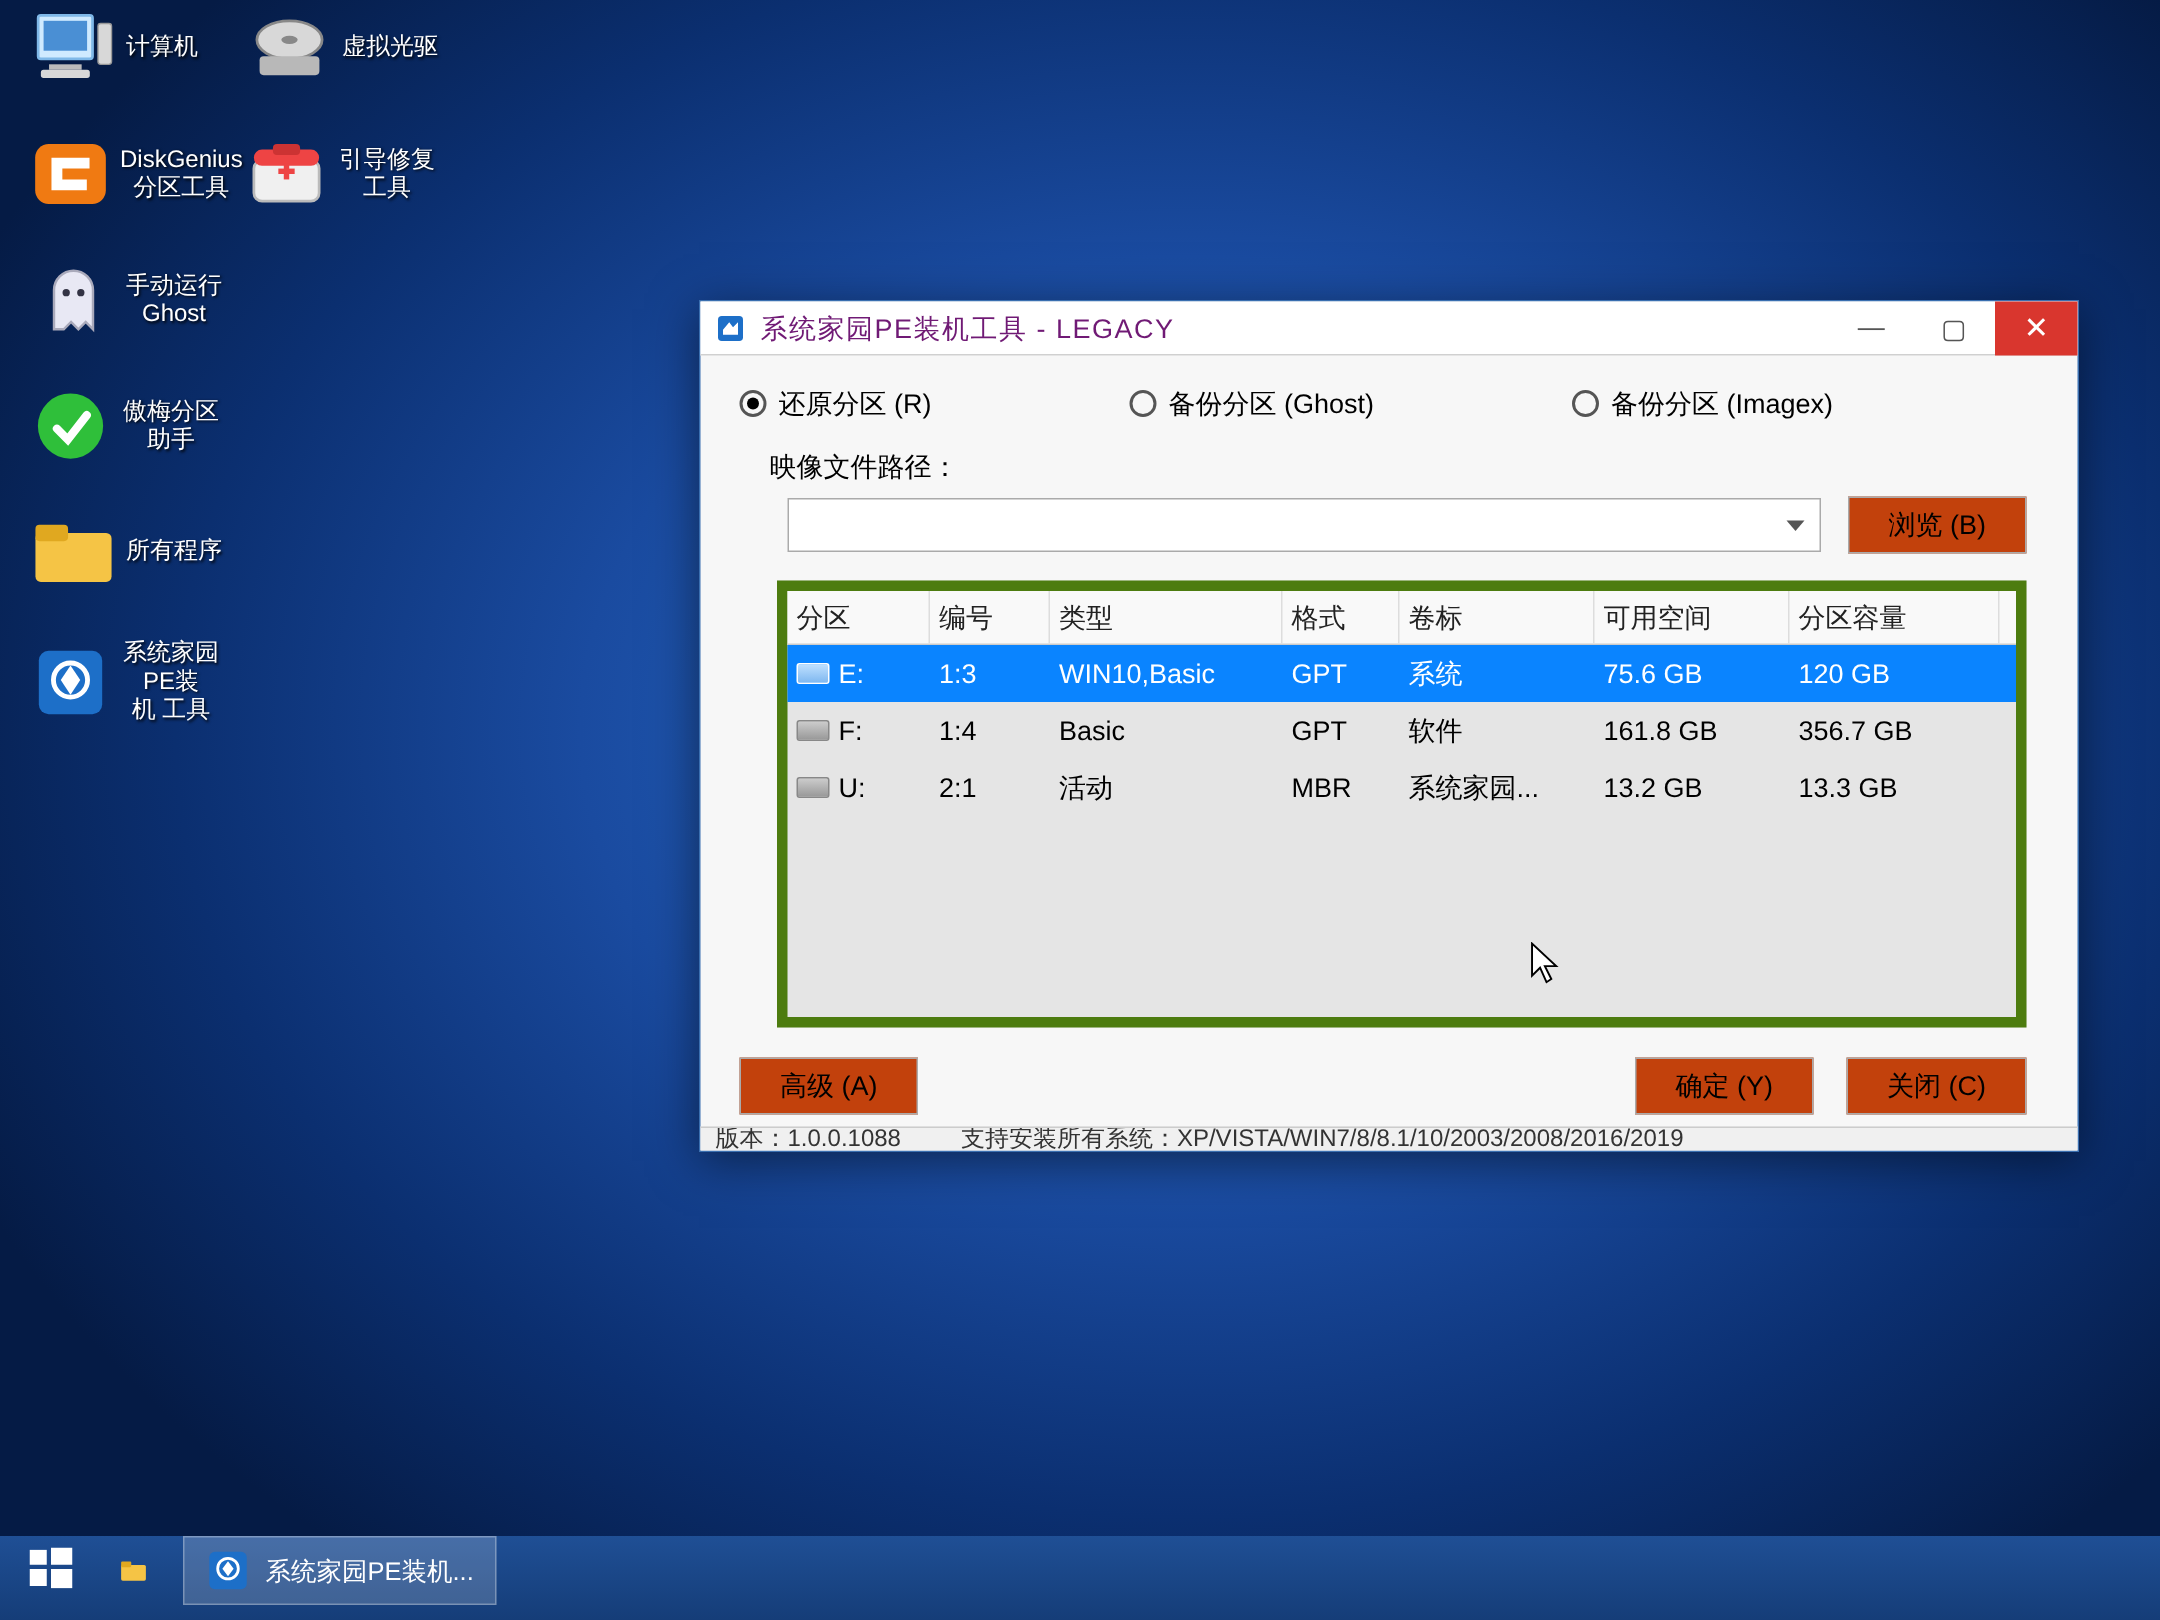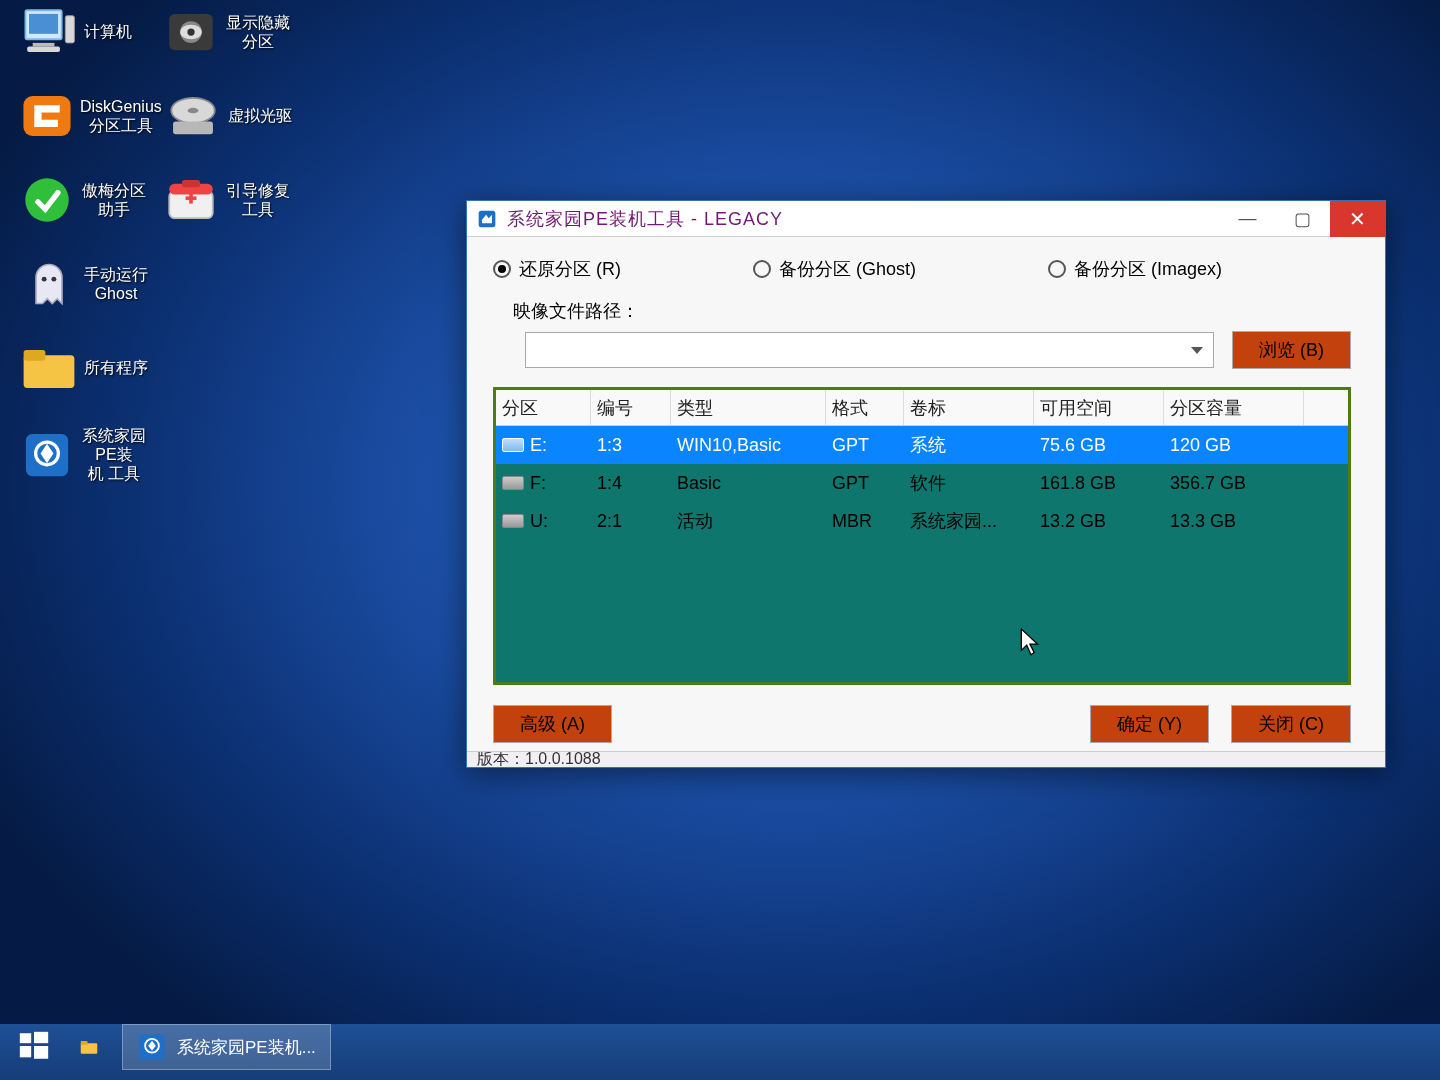--- a/index.html
+++ b/index.html
@@ -50,21 +50,21 @@
   .radios .r3 { flex:1; }
   .rdot { width:18px; height:18px; border:2px solid #555; border-radius:50%; display:inline-flex; align-items:center; justify-content:center; }
   .rdot.on::after { content:''; width:8px; height:8px; background:#000; border-radius:50%; }
 
   .pathrow { display:flex; align-items:center; gap:18px; margin-bottom:18px; }
   .pathrow .lbl { font-size:18px; padding-left:20px; }
   .pathrow .combo { flex:1; height:36px; border:1px solid #aaa; background:#fff; position:relative; }
   .pathrow .combo::after { content:''; position:absolute; right:10px; top:14px; border-left:6px solid transparent; border-right:6px solid transparent; border-top:7px solid #555; }
   .btn { height:38px; padding:0 26px; background:#c2410c; border:1px solid #aaa; font-size:18px; cursor:pointer; display:inline-flex; align-items:center; }
 
-  .table { border:3px solid #4d7c0f; background:#0f766e; flex:1; min-height:240px; margin-bottom:20px; }
+  .table { border:7px solid #4d7c0f; background:#e5e5e5; flex:1; min-height:240px; margin-bottom:20px;margin-left:25px; }
   .thead, .trow { display:grid; grid-template-columns: 95px 80px 155px 78px 130px 130px 140px; align-items:center; height:36px; font-size:18px; }
   .thead { background:#f9f9f9; border-bottom:1px solid #ccc; font-weight:400; color:#222; }
   .thead > div { padding-left:6px; border-right:1px solid #ddd; height:100%; display:flex; align-items:center; }
   .trow { height:38px; }
   .trow > div { padding-left:6px; }
   .trow .pcol { display:flex; align-items:center; gap:6px; }
   .diskico { width:22px; height:14px; background:linear-gradient(#9abce8,#5a8bc8); border:1px solid #4a7ab0; border-radius:2px; display:inline-block; }
   .diskico.gray { background:linear-gradient(#ccc,#999); border-color:#888; }
   .trow.sel { background:#0a84ff; color:#fff; }
   .trow.sel .diskico { background:linear-gradient(#bfe0ff,#7fb8f0); border-color:#fff; }
@@ -109,71 +109,60 @@
           <svg viewBox="0 0 64 56">
             <rect x="6" y="6" width="52" height="44" rx="10" fill="#f07a12"></rect>
             <path d="M18 16 h28 v8 h-20 v8 h18 v8 h-26 z" fill="#fff"></path>
           </svg>
         </div>
         <div class="lbl">DiskGenius
 分区工具</div>
       </div>
       <div class="d-icon">
         <div class="gly">
-          <svg viewBox="0 0 64 56">
-            <circle cx="32" cy="28" r="24" fill="#2fbf3a"></circle>
-            <path d="M22 30 l8 8 l14 -18" stroke="#fff" stroke-width="6" fill="none" stroke-linecap="round"></path>
-          </svg>
-        </div>
-        <div class="lbl">傲梅分区助手</div>
-      </div>
-      <div class="d-icon">
-        <div class="gly">
           <svg viewBox="0 0 64 64">
             <path d="M16 56 V24 a16 16 0 0 1 32 0 v32 l-6 -6 l-6 6 l-6 -6 l-6 6 z" fill="#e8e8f4" stroke="#aab" stroke-width="2"></path>
             <circle cx="26" cy="26" r="3" fill="#334"></circle>
             <circle cx="38" cy="26" r="3" fill="#334"></circle>
           </svg>
         </div>
         <div class="lbl">手动运行
 Ghost</div>
       </div>
       <div class="d-icon">
         <div class="gly">
+          <svg viewBox="0 0 64 56">
+            <circle cx="32" cy="28" r="24" fill="#2fbf3a"></circle>
+            <path d="M22 30 l8 8 l14 -18" stroke="#fff" stroke-width="6" fill="none" stroke-linecap="round"></path>
+          </svg>
+        </div>
+        <div class="lbl">傲梅分区助手</div>
+      </div>
+      <div class="d-icon">
+        <div class="gly">
           <svg viewBox="0 0 64 52">
             <rect x="4" y="12" width="56" height="36" rx="4" fill="#f5c445"></rect>
             <rect x="4" y="6" width="24" height="12" rx="3" fill="#e0a820"></rect>
           </svg>
         </div>
         <div class="lbl">所有程序</div>
       </div>
       <div class="d-icon">
         <div class="gly">
           <svg viewBox="0 0 64 64">
             <rect x="6" y="6" width="52" height="52" rx="8" fill="#1d6fc8"></rect>
             <circle cx="32" cy="30" r="14" fill="none" stroke="#fff" stroke-width="4"></circle>
             <path d="M24 30 L32 18 L40 30 L32 42 Z" fill="#fff"></path>
           </svg>
         </div>
         <div class="lbl">系统家园PE装
 机 工具</div>
       </div>
     </div>
   <div class="icon-col col2" id="col2">
-      <div class="d-icon">
-        <div class="gly">
-          <svg viewBox="0 0 64 56">
-            <rect x="8" y="8" width="48" height="40" rx="6" fill="#3a3a3a"></rect>
-            <circle cx="32" cy="28" r="12" fill="#888"></circle>
-            <path d="M20 28 a12 8 0 0 1 24 0 a12 8 0 0 1 -24 0" fill="#ddd"></path>
-            <circle cx="32" cy="28" r="4" fill="#333"></circle>
-          </svg>
-        </div>
-        <div class="lbl">显示隐藏分区</div>
-      </div>
       <div class="d-icon">
         <div class="gly">
           <svg viewBox="0 0 64 56">
             <ellipse cx="32" cy="22" rx="24" ry="14" fill="#d8d8d8" stroke="#888" stroke-width="2"></ellipse>
             <ellipse cx="32" cy="22" rx="6" ry="3" fill="#888"></ellipse>
             <rect x="10" y="34" width="44" height="14" rx="3" fill="#b8b8b8"></rect>
           </svg>
         </div>
         <div class="lbl">虚拟光驱</div>
       </div>
@@ -286,20 +275,21 @@
     <div class="actions">
       <div class="btn">高级 (A)</div>
       <div class="spacer"></div>
       <div class="btn">确定 (Y)</div>
       <div class="btn">关闭 (C)</div>
     </div>
   </div>
 
   <div class="statusbar">
     <div class="ver">版本：1.0.0.1088</div>
+    <div class="support">支持安装所有系统：XP/VISTA/WIN7/8/8.1/10/2003/2008/2016/2019</div>
   </div>
 </div>
 
 <svg class="cursor-arrow" width="22" height="30" viewBox="0 0 20 28">
     <path d="M1 1 L1 21 L6 16 L10 25 L13 23 L9 15 L16 15 Z" fill="#fff" stroke="#000" stroke-width="1.2"></path>
   </svg>
 
 <div class="taskbar">
   <div class="start">
     <svg viewBox="0 0 24 24" width="34" height="34">

